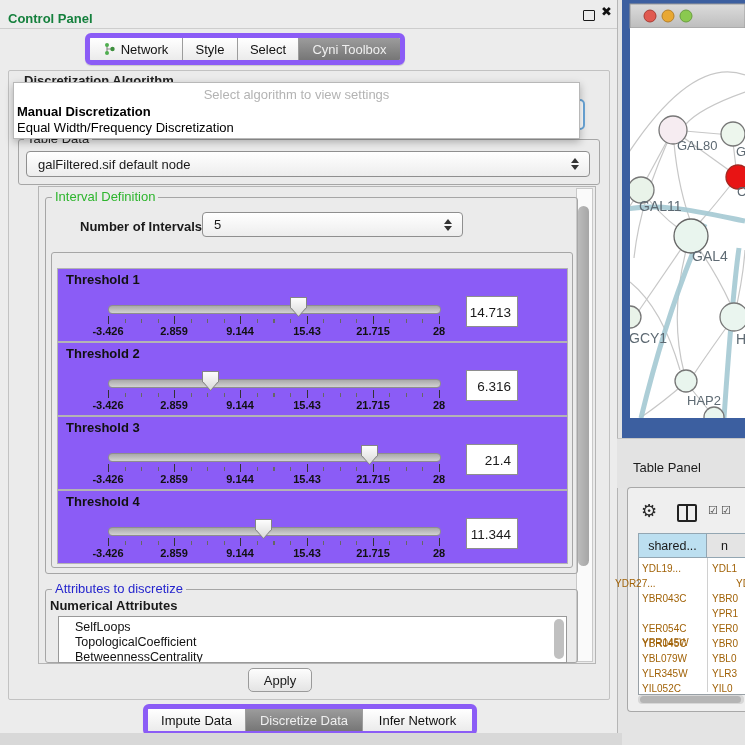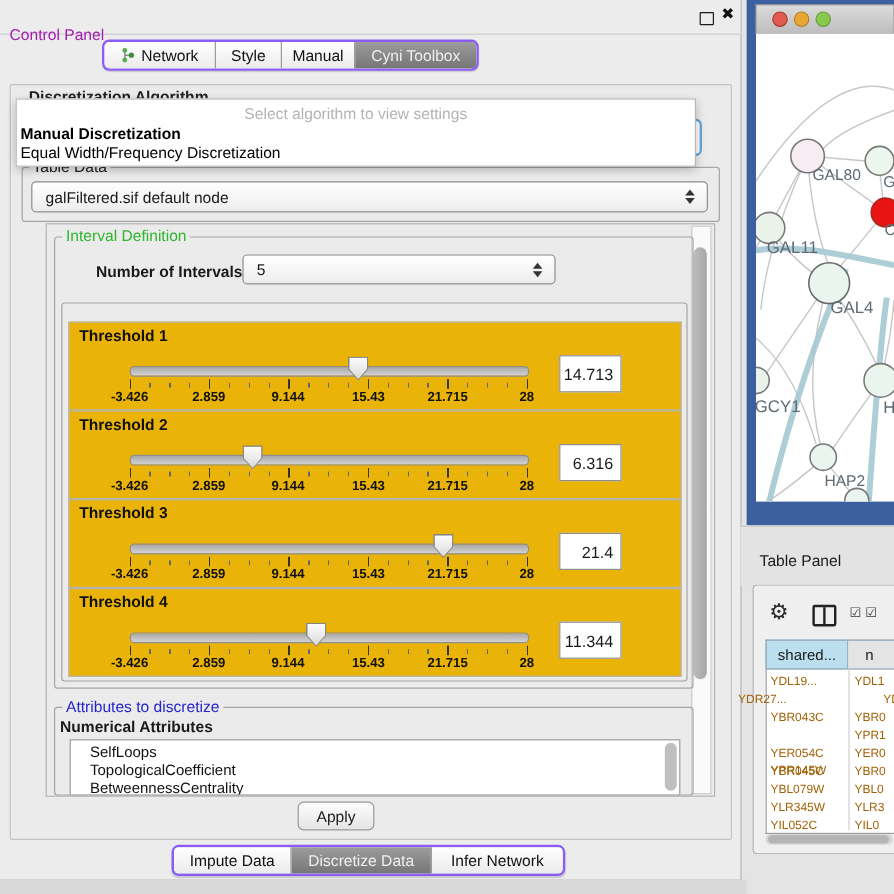--- a/index.html
+++ b/index.html
@@ -2,26 +2,26 @@
 <html><head>
 <meta charset="utf-8">
 <style>
   html,body{margin:0;padding:0;}
   #app{position:relative;width:745px;height:745px;background:#e4e4e4;overflow:hidden;
        font-family:"Liberation Sans","DejaVu Sans",sans-serif;color:#1a1a1a;}
   .abs{position:absolute;}
   
   #cpanel{left:0;top:0;width:617px;height:733px;background:#ececec;border-right:1px solid #b5b5b5;border-bottom:1px solid #b5b5b5;}
   #cp-under{left:0;top:733px;width:622px;height:12px;background:#d8d8d8;}
-  #cp-title{left:8px;top:21px;font-size:13px;color:#a21caf;}
+  #cp-title{left:8px;top:11px;font-size:13px;color:#15803d;font-weight:bold;}
   #cp-titlebar{left:0;top:0;width:617px;height:28px;border-bottom:1px solid #cdcdcd;background:#ececec;}
   .win-float{left:583px;top:10px;width:10px;height:9px;border:1.5px solid #1a1a1a;border-radius:1px;}
   .win-close{left:601px;top:4px;font-size:13px;font-weight:bold;color:#111;}
   
-  .seg-strip{display:flex;height:22px;border:2px solid #8b5cf6;border-radius:6px;overflow:hidden;
+  .seg-strip{display:flex;height:22px;border:5px solid #8b5cf6;border-radius:6px;overflow:hidden;
              box-shadow:0 1px 1px rgba(0,0,0,.15);}
   .seg{display:flex;align-items:center;justify-content:center;font-size:13px;
        background:linear-gradient(#ffffff,#ebebeb);color:#111;border-left:1px solid #9c9c9c;box-sizing:border-box;cursor:default;}
   .seg:first-child{border-left:none;}
   .seg.sel{background:linear-gradient(#9c9c9c,#767676);color:#efefef;}
   #top-tabs{left:85px;top:33px;}
   #bottom-tabs{left:143px;top:704px;}
   .net-ico{width:12px;height:14px;margin-right:5px;}
   
   #inner-panel{left:8px;top:70px;width:600px;height:628px;border:1px solid #c2c2c2;border-radius:2px;background:#ebebeb;}
@@ -45,21 +45,21 @@
   #popup .opt{position:absolute;left:3px;font-size:13px;color:#000;}
   #popup .opt0{top:21px;font-weight:bold;}
   #popup .opt1{top:37px;}
   #behind-combo{left:24px;top:99px;width:557px;height:27px;border:2px solid #6aa6d8;border-radius:5px;background:#fff;z-index:1;}
   #discret-label{left:24px;top:73px;font-size:13px;font-weight:bold;color:#222;z-index:0;}
   
   #scrollpane{left:38px;top:186px;width:556px;height:476px;border:1px solid #b5b5b5;background:#ebebeb;}
   .vtrack{background:#fafafa;border:1px solid #c9c9c9;}
   .vthumb{background:linear-gradient(90deg,#bcbcbc,#a6a6a6);border-radius:6px;}
   
-  .thr{left:57px;width:509px;height:72px;background:#eab308;border:1px solid #b4b4b4;}
+  .thr{left:57px;width:509px;height:72px;background:#8b5cf6;border:1px solid #b4b4b4;}
   .thr .ttl{position:absolute;left:8px;top:3px;font-size:13px;font-weight:bold;color:#111;}
   .track{position:absolute;left:50px;top:36px;width:331px;height:7px;border:1px solid #8e8e8e;border-radius:4px;
          background:linear-gradient(#a9a9a9,#d2d2d2);}
   .thumb{position:absolute;top:28px;width:17px;height:20px;background:#858585;
          clip-path:polygon(0 0,100% 0,100% 52%,50% 100%,0 52%);}
   .thumb i{position:absolute;left:1px;top:1px;width:15px;height:18px;display:block;
          background:linear-gradient(#fdfdfd,#d9d9d9);clip-path:polygon(0 0,100% 0,100% 52%,50% 100%,0 52%);}
   .ticks{position:absolute;left:50px;top:47px;width:332px;height:9px;}
   .ticks::before{content:"";position:absolute;left:0;right:0;top:3px;height:4px;
          background:repeating-linear-gradient(90deg,#666 0,#666 1px,transparent 1px,transparent 16.55px);}
@@ -115,21 +115,21 @@
           <circle cx="3" cy="3" r="2" fill="#4fae4f"></circle>
             <circle cx="3" cy="11" r="2" fill="#4fae4f"></circle>
             <circle cx="8.5" cy="7" r="2.2" fill="#3d8f3d"></circle>
         </svg>
         <span>Network</span>
       </div>
       <div class="seg" style="width:55px">
           <span>Style</span>
         </div>
       <div class="seg" style="width:61px">
-          <span>Manual</span>
+          <span>Select</span>
         </div>
       <div class="seg sel" style="width:102px">
           <span>Cyni Toolbox</span>
         </div>
     </div>
 
     <div class="abs" id="inner-panel"></div>
 
     <div class="abs" id="discret-label">Discretization Algorithm</div>
 

